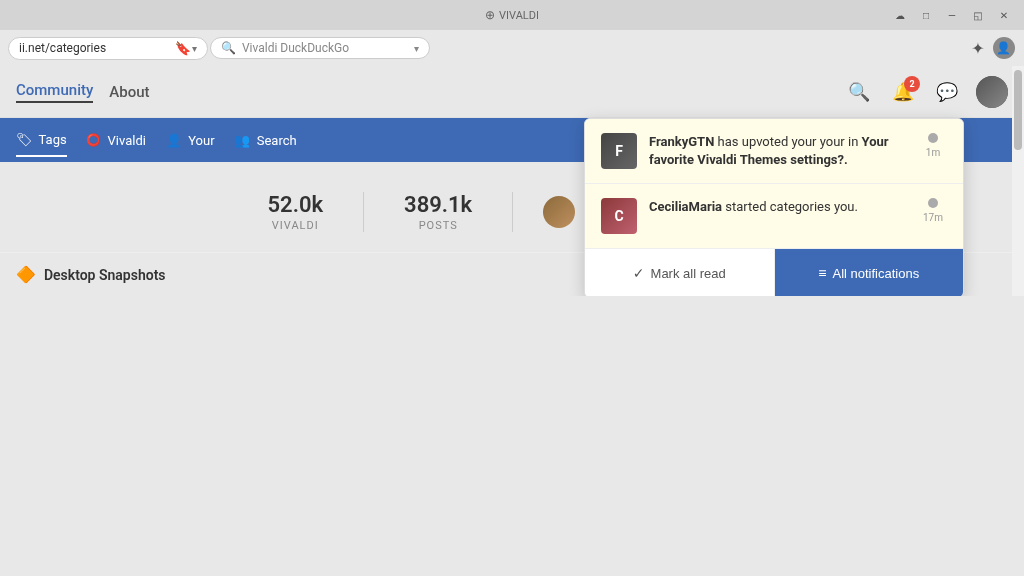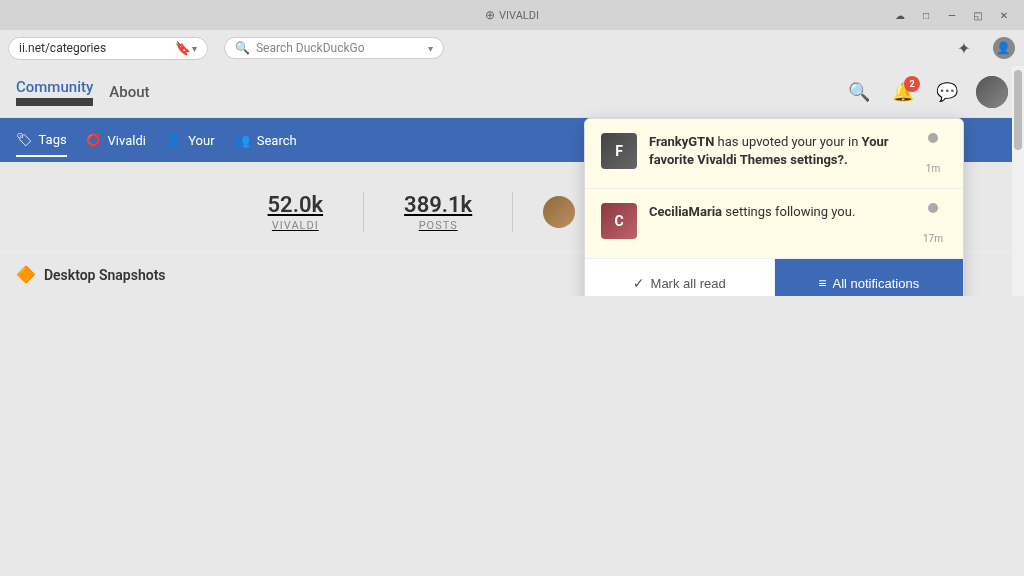--- a/index.html
+++ b/index.html
@@ -27,21 +27,21 @@
       font-size: 10px;
       color: #555;
       cursor: pointer;
       border-radius: 2px;
     }
 
     .toolbar {
       display: flex;
       align-items: center;
       padding: 4px 8px;
-      gap: 16px;
+      gap: 2px;
       height: 36px;
     }
 
     .address-bar {
       display: flex;
       align-items: center;
       background: white;
       border-radius: 20px;
       padding: 3px 10px;
       flex: 0 0 200px;
@@ -96,21 +96,21 @@
     .nav-link {
       font-size: 15px;
       color: #3e6ab5;
       cursor: pointer;
       text-decoration: none;
       font-weight: 500;
     }
 
     .nav-link.active {
       color: #3e6ab5;
-      border-bottom: 8px solid #404040;
+      border-bottom: 2px solid #404040;
       padding-bottom: 2px;
     }
 
     .nav-link.secondary {
       color: #555;
     }
 
     .nav-icons {
       display: flex;
       align-items: center;
@@ -202,21 +202,21 @@
     }
 
     .notif-text strong {
       font-weight: 700;
     }
 
     .notif-dot-wrap {
       display: flex;
       flex-direction: column;
       align-items: center;
-      gap: 20px;
+      gap: 4px;
       min-width: 28px;
     }
 
     .notif-dot {
       width: 10px;
       height: 10px;
       background: #aaa;
       border-radius: 50%;
     }
 
@@ -260,21 +260,20 @@
       border: none;
     }
 
     
     .stats-section {
       display: flex;
       align-items: center;
       justify-content: center;
       padding: 30px 0 10px;
       gap: 0;
-      text-decoration: underline;
     }
 
     .stat-item {
       display: flex;
       flex-direction: column;
       align-items: center;
       padding: 0 40px;
     }
 
     .stat-number {
@@ -457,21 +456,21 @@
     </div>
 
     <div class="toolbar">
       <div class="address-bar">
         <span style="font-size:12px;color:#333;">ii.net/categories</span>
         <span style="margin-left:auto;font-size:13px;color:#555;">🔖</span>
         <span style="font-size:10px;color:#777;">▾</span>
       </div>
       <div class="search-bar">
         <span style="font-size:12px;color:#888;">🔍</span>
-        <span style="color:#888;font-size:12px;">Search DuckDuckGo</span>
+        <span style="color:#888;font-size:12px;">Vivaldi DuckDuckGo</span>
         <span style="margin-left:auto;font-size:10px;color:#888;">▾</span>
       </div>
       <div class="toolbar-spacer"></div>
       <div class="toolbar-icon">✦</div>
       <div class="toolbar-icon">
         <div style="width:22px;height:22px;border-radius:50%;background:#888;display:flex;align-items:center;justify-content:center;font-size:12px;color:white;">👤</div>
       </div>
     </div>
 
     <div class="site-content-area">
@@ -508,21 +507,21 @@
               </div>
               <div class="notif-dot-wrap">
                 <div class="notif-dot"></div>
                 <span class="notif-time">1m</span>
               </div>
             </div>
 
             <div class="notification-item">
               <div class="avatar-cecilia">C</div>
               <div class="notif-text">
-                <strong>CeciliaMaria</strong><span> settings following you.</span>
+                <strong>CeciliaMaria</strong><span> started categories you.</span>
               </div>
               <div class="notif-dot-wrap">
                 <div class="notif-dot"></div>
                 <span class="notif-time">17m</span>
               </div>
             </div>
 
             <div class="notif-footer">
               <button class="mark-read-btn">
                 <span style="font-size:14px;">✓</span>

